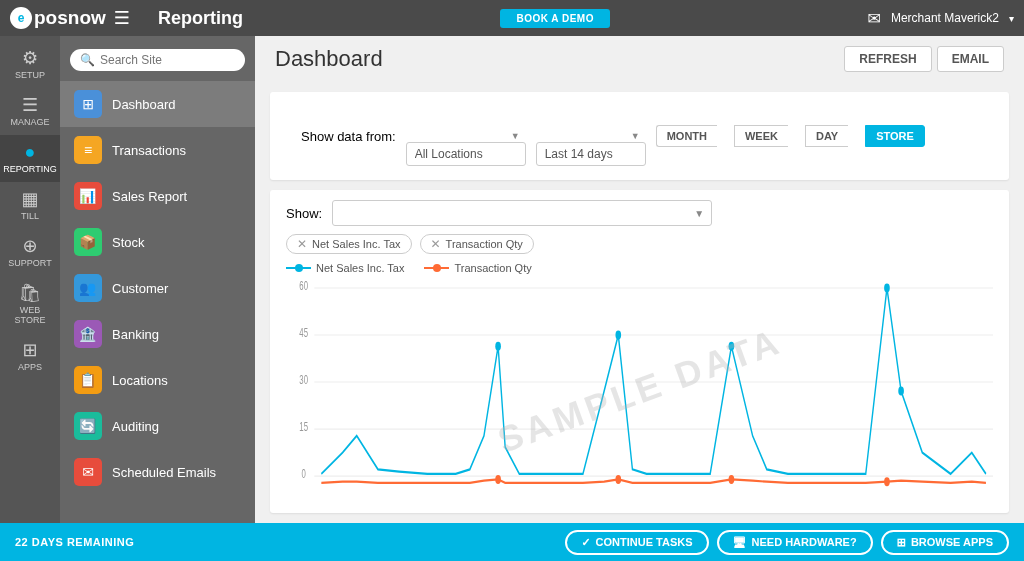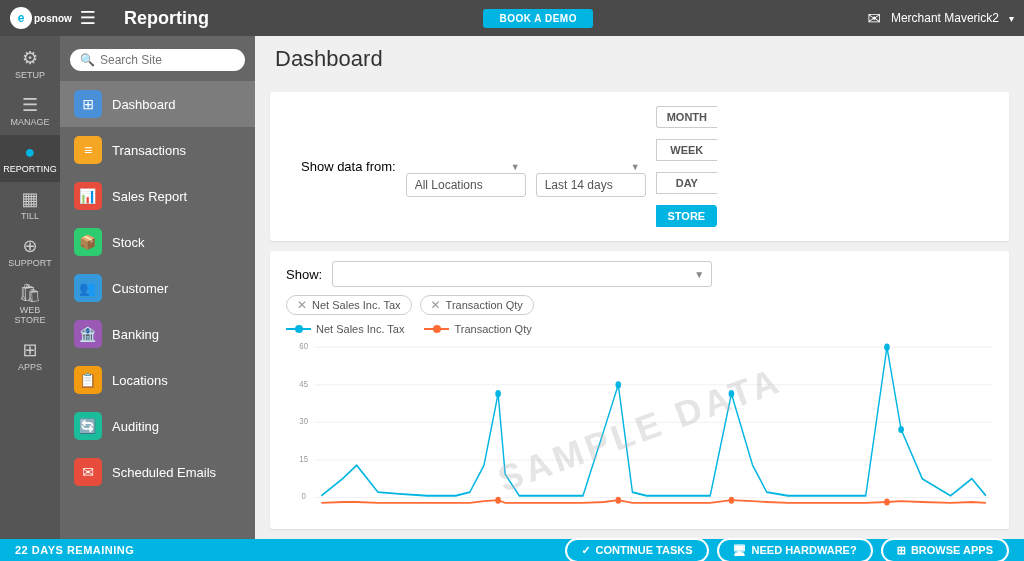--- a/index.html
+++ b/index.html
@@ -179,21 +179,21 @@
       padding: 4px 8px;
       font-size: 12px;
       color: #555;
       background: white;
       cursor: pointer;
       appearance: none;
       -webkit-appearance: none;
     }
     .location-select { min-width: 120px; }
     .days-select { min-width: 110px; }
-    .period-buttons { display: flex; gap: 11px; flex-direction: column; }
+    .period-buttons { display: flex; gap: 17px; }
     .period-btn {
       border: 1px solid #ccc;
       background: white;
       padding: 4px 10px;
       font-size: 11px;
       cursor: pointer;
       color: #555;
       font-weight: 600;
     }
     .period-btn:not(:last-child) { border-right: none; }
@@ -331,21 +331,21 @@
       font-weight: bold;
       color: rgba(180,180,180,0.35);
       letter-spacing: 4px;
       pointer-events: none;
       white-space: nowrap;
     }
 
     
     .bottom-bar {
       background: #00b5e2;
-      height: 22px;
+      height: 38px;
       display: flex;
       align-items: center;
       justify-content: space-between;
       padding: 0 15px;
       flex-shrink: 0;
     }
     .days-remaining {
       color: white;
       font-size: 11px;
       font-weight: 600;
@@ -381,21 +381,21 @@
       width: 22px;
       height: 22px;
       display: flex;
       align-items: center;
       justify-content: center;
       font-size: 12px;
       font-weight: bold;
     }
     .epos-logo .epos-text {
       color: white;
-      font-size: 10px;
+      font-size: 19px;
       font-weight: bold;
     }
 
     .mail-icon { font-size: 16px; }
     .chevron-icon { font-size: 10px; }
 
     .select-wrap { position: relative; display: inline-block; }
     .select-wrap::after {
       content: '▼';
       position: absolute;
@@ -505,20 +505,24 @@
     </div>
     <div class="sidebar-item">
       <div class="sidebar-icon" style="background:#e74c3c;">✉</div>
       <span>Scheduled Emails</span>
     </div>
   </div>
 
   <div class="content">
     <div class="content-header">
       <h1 class="content-title">Dashboard</h1>
+      <div class="header-buttons">
+        <button class="btn-outline">REFRESH</button>
+        <button class="btn-outline">EMAIL</button>
+      </div>
     </div>
 
     <div class="content-body">
 
       <div class="card">
         <div class="show-data-row">
           <span>Show data from:</span>
           <div class="select-wrap">
             <select class="select-box location-select">
               <option>All Locations</option>

